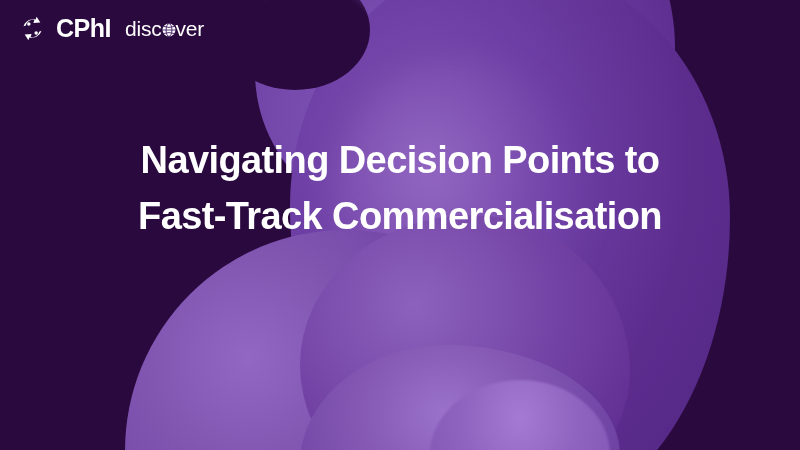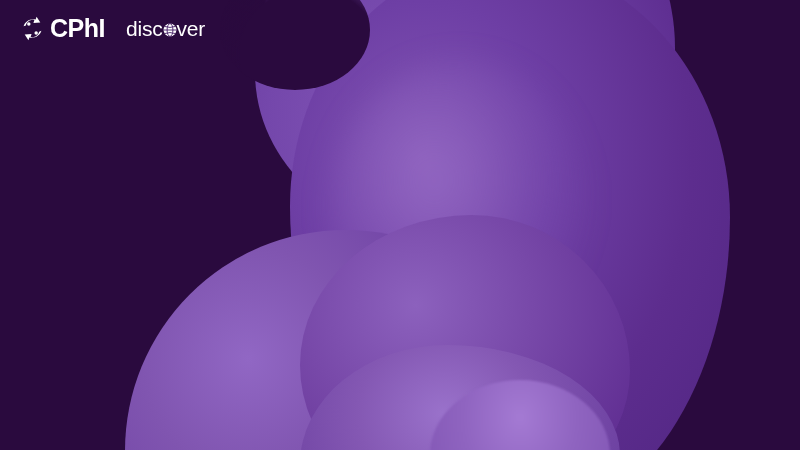--- a/index.html
+++ b/index.html
@@ -94,42 +94,42 @@
     background:radial-gradient(ellipse at 60% 70%, #2a0a3e 0%, #2a0a3e 55%, rgba(42,10,62,0) 80%);
     border-radius:50%;
   }
 
   
   .logo {
     position:absolute;
     left:20px; top:16px;
     display:flex;
     align-items:center;
-    gap:5px;
+    gap:11px;
     z-index:10;
   }
   .logo-mark {
     width:25px; height:25px;
     display:block;
     flex:0 0 auto;
   }
   .logo-word {
     font-size:25px;
     font-weight:700;
     color:#ffffff;
     letter-spacing:-0.5px;
     line-height:1;
   }
   .logo-sub {
     font-size:21px;
     font-weight:400;
     color:#ffffff;
     letter-spacing:-0.2px;
     line-height:1;
-    margin-left:16px;
+    margin-left:3px;
     display:flex;
     align-items:center;
   }
   .logo-globe {
     width:14px; height:14px;
     display:inline-block;
     vertical-align:-1px;
     margin:0 0px;
   }
 
@@ -201,15 +201,19 @@
             <line x1="1" y1="12" x2="23" y2="12"></line>
             <path d="M3.3 6 Q12 9.2 20.7 6"></path>
             <path d="M3.3 18 Q12 14.8 20.7 18"></path>
           </g>
         </svg>
       </span>
       <span>ver</span>
     </span>
   </div>
 
+  <div class="headline">
+    <div class="headline-line">Navigating Decision Points to</div>
+    <div class="headline-line">Fast-Track Commercialisation</div>
+  </div>
 
 
 </div>
 
 </body></html>

